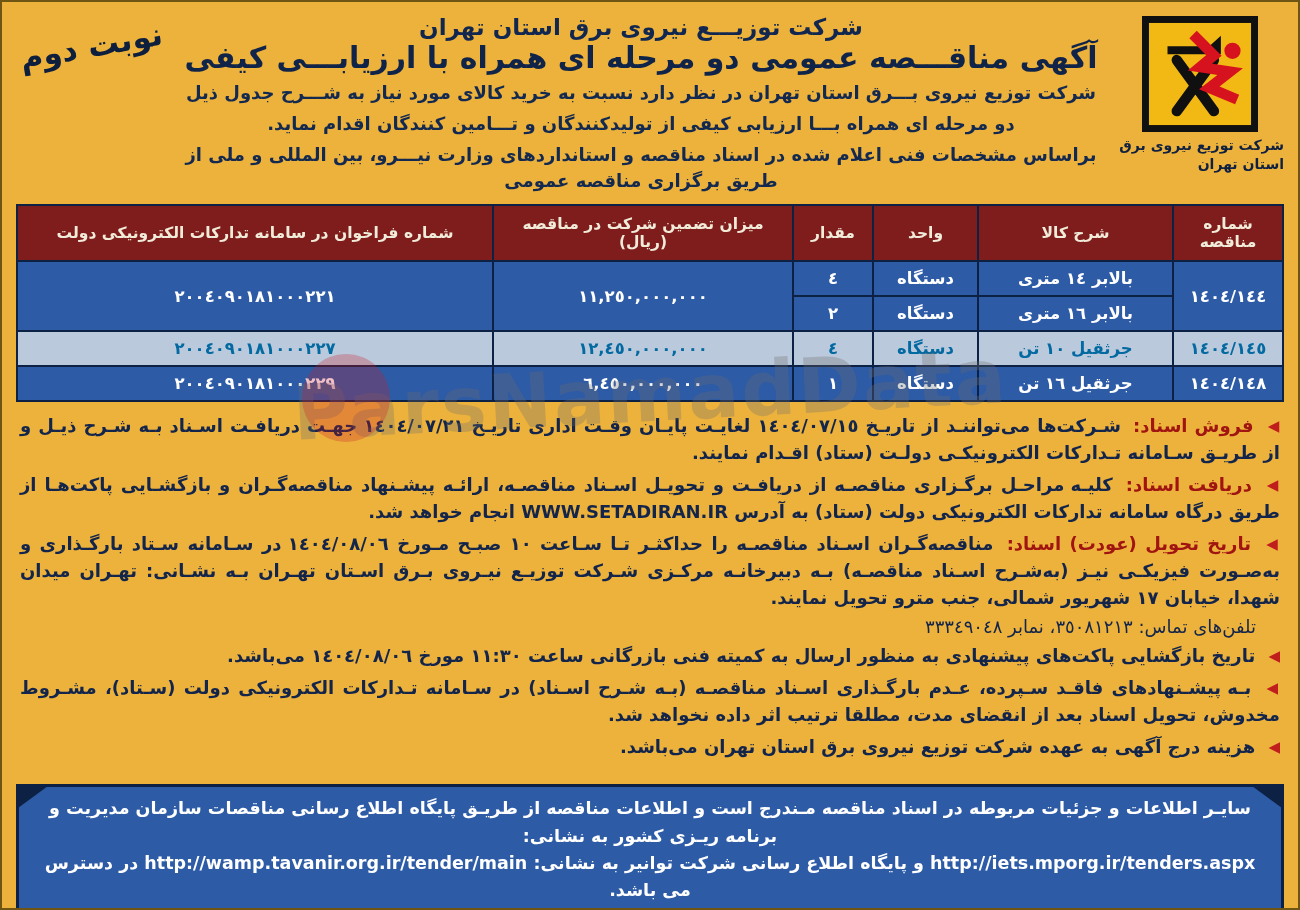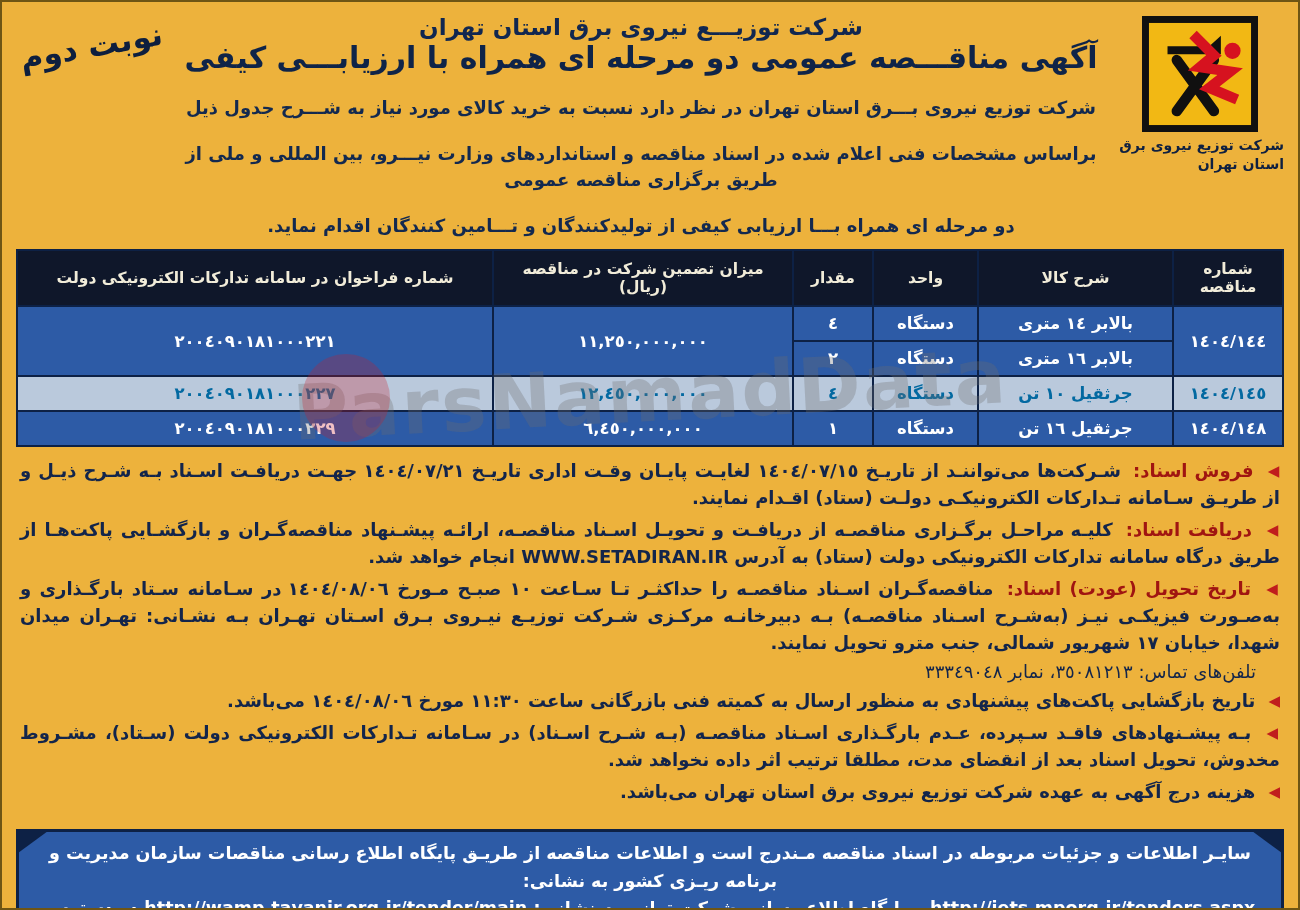--- a/index.html
+++ b/index.html
@@ -18,32 +18,32 @@
   }
 
   
   .header { display: flex; align-items: flex-start; gap: 8px; }
   .logo-col { width: 168px; text-align: right; padding-top: 4px; flex: none; }
   .logo-box { width: 116px; height: 116px; margin: 0 auto; display: block; }
   .logo-caption { font-size: 14px; font-weight: 700; color: #0f2040; margin-top: 4px; line-height: 1.35; }
   .center-col { flex: 1; text-align: center; padding-top: 2px; }
   .company-line { font-size: 23px; font-weight: 800; color: #112750; }
   .title-line { font-size: 30px; font-weight: 800; color: #0f2448; margin-top: 0; }
-  .intro { font-size: 18px; font-weight: 700; margin-top: 20px; line-height: 1.45; color: #13294f; }
+  .intro { font-size: 18px; font-weight: 700; margin-top: 5px; line-height: 1.45; color: #13294f; }
   .round-col { width: 150px; flex: none; padding-top: 16px; text-align: center; }
   .round { font-size: 31px; font-weight: 800; color: #0e1f3e; transform: rotate(-10deg); display: inline-block; }
 
   
   table.tender { width: 100%; border-collapse: collapse; margin-top: 10px; }
   .tender th, .tender td {
     border: 2px solid #0d2145;
     text-align: center; vertical-align: middle;
     font-weight: 700;
   }
-  .tender th { background: #0f172a; color: #f1ecd9; font-size: 15.5px; padding: 9px 4px; }
+  .tender th { background: #7f1d1d; color: #f1ecd9; font-size: 15.5px; padding: 9px 4px; }
   .tender td { font-size: 16.5px; padding: 7px 4px; }
   tr.blue  td { background: #2d5ba6; color: #ffffff; }
   tr.light td { background: #bac9dc; color: #0369a1; }
 
   
   .body-text { margin-top: 10px; padding: 0 4px; }
   .sec { font-size: 18px; font-weight: 700; line-height: 1.5; text-align: justify; margin-bottom: 5px; color: #13254b; }
   .arrow { color: #c01d1d; font-size: 15px; margin-left: 7px; position: relative; top: -1px; }
   .sec-title { color: #a01511; margin-left: 5px; }
   .phones { font-size: 18px; font-weight: 400; margin: 0 24px 5px 0; color: #13254b; }
@@ -104,22 +104,22 @@
       <div class="logo-caption">
         <div>شرکت توزیع نیروی برق</div>
         <div>استان تهران</div>
       </div>
     </div>
 
     <div class="center-col">
       <div class="company-line">شرکت توزیـــع نیروی برق استان تهران</div>
       <div class="title-line">آگهی مناقـــصه عمومی دو مرحله ای همراه با ارزیابـــی کیفی</div>
       <div class="intro">شرکت توزیع نیروی بـــرق استان تهران در نظر دارد نسبت به خرید کالای مورد نیاز به شـــرح جدول ذیل</div>
+      <div class="intro">دو مرحله ای همراه بـــا ارزیابی کیفی از تولیدکنندگان و تـــامین کنندگان اقدام نماید.</div>
       <div class="intro">براساس مشخصات فنی اعلام شده در اسناد مناقصه و استانداردهای وزارت نیـــرو، بین المللی و ملی از طریق برگزاری مناقصه عمومی</div>
-      <div class="intro">دو مرحله ای همراه بـــا ارزیابی کیفی از تولیدکنندگان و تـــامین کنندگان اقدام نماید.</div>
     </div>
 
     <div class="round-col">
       <span class="round">نوبت دوم</span>
     </div>
   </div>
 
   <table class="tender">
     <colgroup>
       <col style="width:110px">

